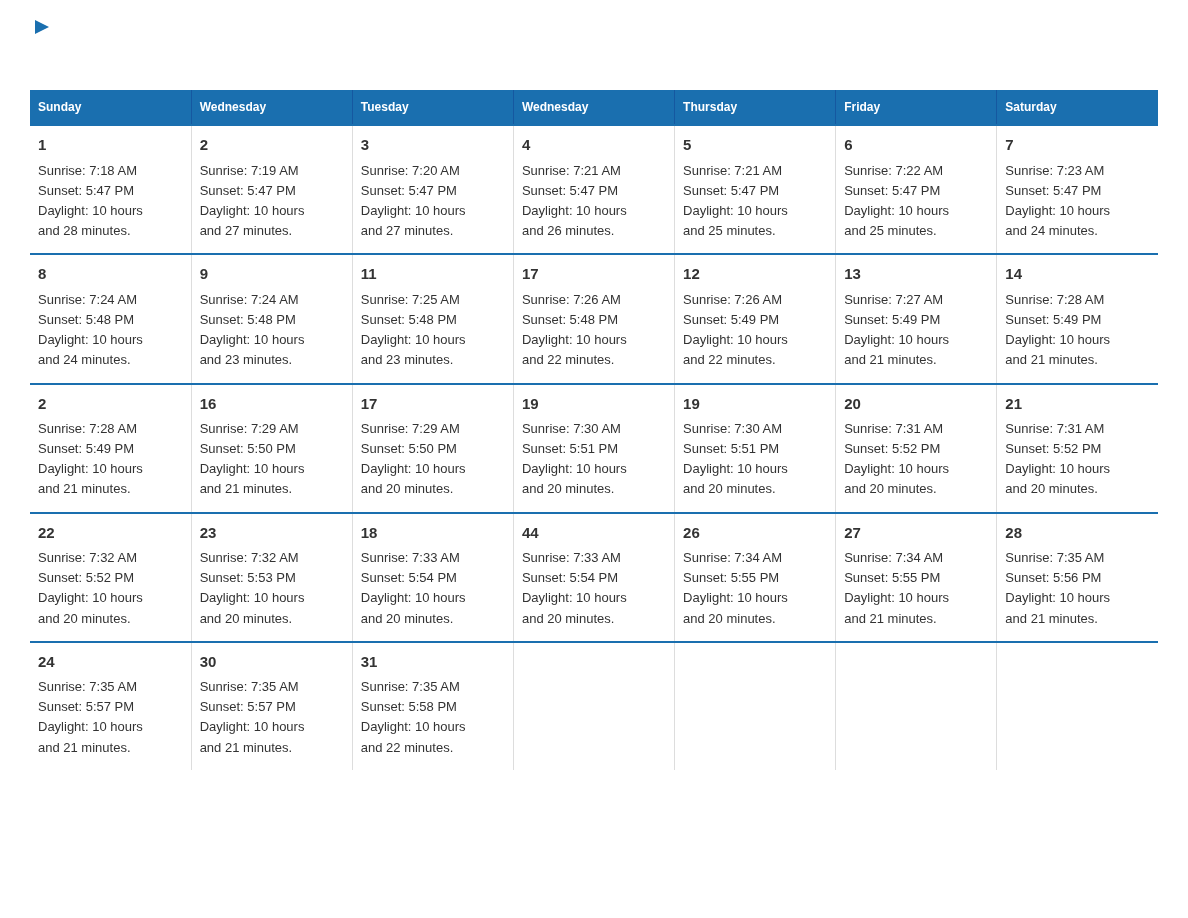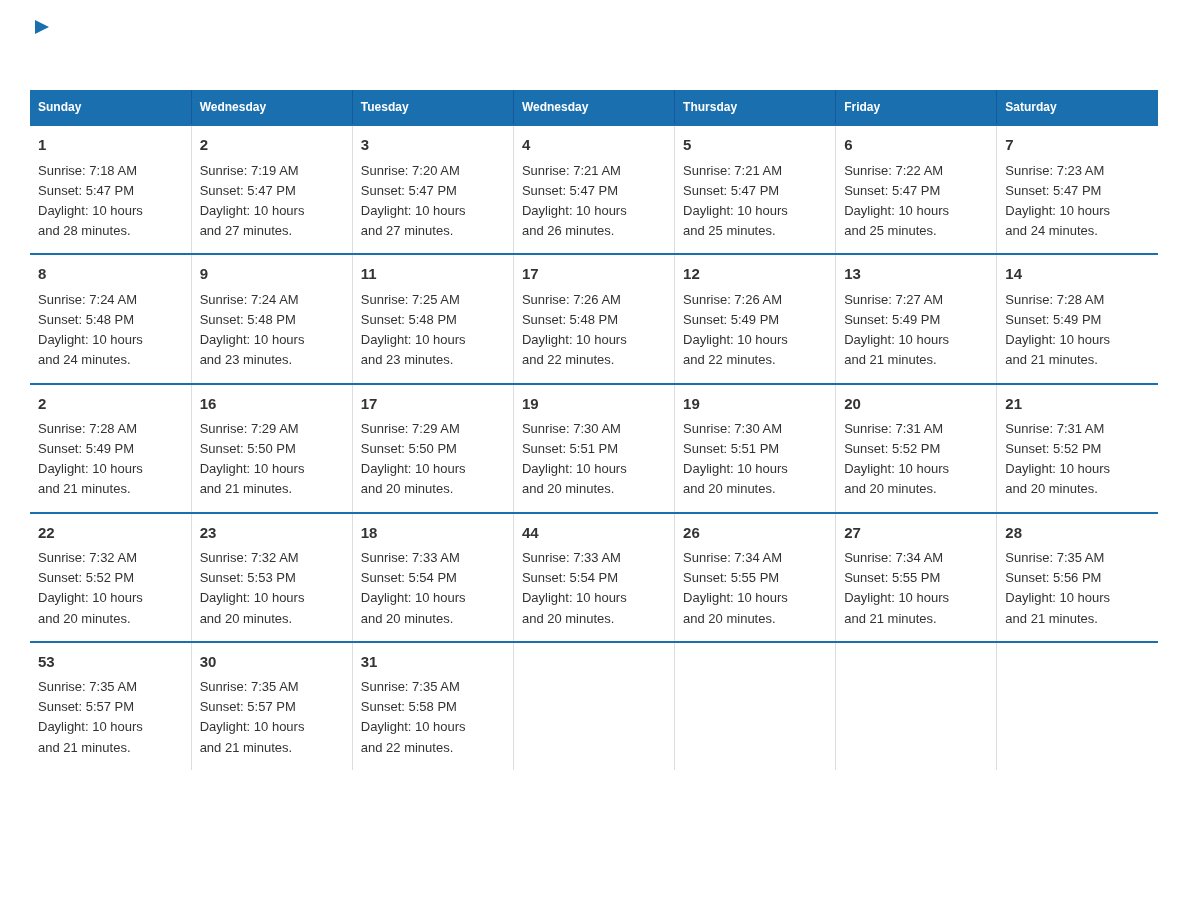--- a/index.html
+++ b/index.html
@@ -224,21 +224,21 @@
           <span class="day-num">27</span>
           <div class="day-info">Sunrise: 7:34 AM<br>Sunset: 5:55 PM<br>Daylight: 10 hours<br> and 21 minutes.</div>
         </td>
         <td>
           <span class="day-num">28</span>
           <div class="day-info">Sunrise: 7:35 AM<br>Sunset: 5:56 PM<br>Daylight: 10 hours<br> and 21 minutes.</div>
         </td>
       </tr>
       <tr>
         <td>
-          <span class="day-num">53</span>
+          <span class="day-num">24</span>
           <div class="day-info">Sunrise: 7:35 AM<br>Sunset: 5:57 PM<br>Daylight: 10 hours<br> and 21 minutes.</div>
         </td>
         <td>
           <span class="day-num">30</span>
           <div class="day-info">Sunrise: 7:35 AM<br>Sunset: 5:57 PM<br>Daylight: 10 hours<br> and 21 minutes.</div>
         </td>
         <td>
           <span class="day-num">31</span>
           <div class="day-info">Sunrise: 7:35 AM<br>Sunset: 5:58 PM<br>Daylight: 10 hours<br> and 22 minutes.</div>
         </td>

